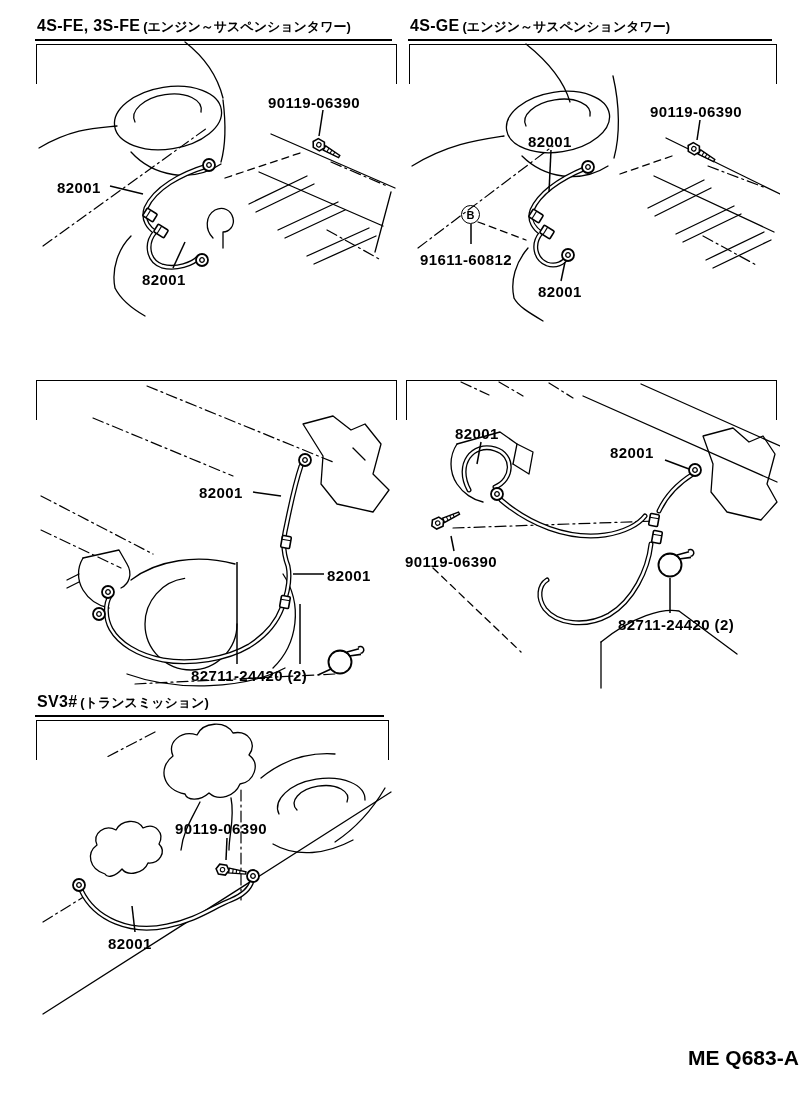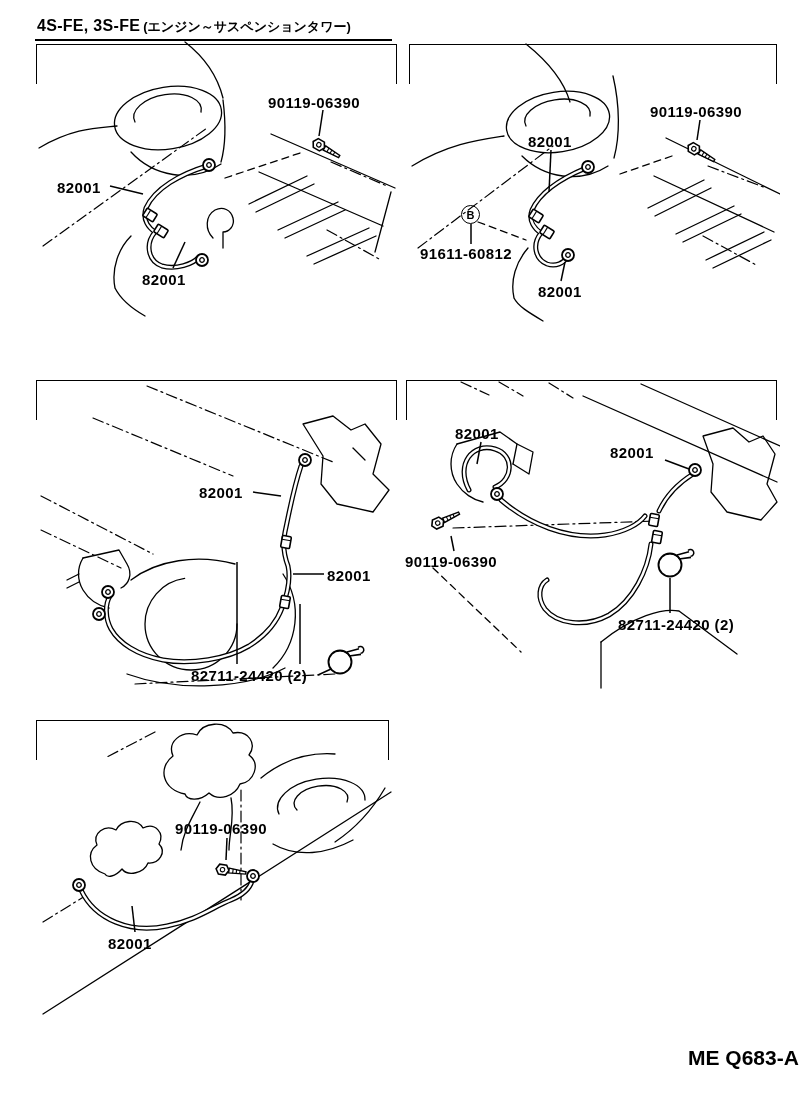--- a/index.html
+++ b/index.html
@@ -115,20 +115,23 @@
         <path d="M138,252 L 150,226"></path>
         <path d="M288,94 L 284,120"></path>
       </g>
     </svg>
     <div class="part-label" style="left:233px; top:78px;">90119-06390</div>
     <div class="part-label" style="left:22px;  top:163px;">82001</div>
     <div class="part-label" style="left:107px; top:255px;">82001</div>
   </div>
 
   <div class="panel" style="left:408px; top:16px; width:372px; height:334px;">
+    <div class="panel-header">
+      <span class="model">4S-GE</span><span class="scope">(エンジン～サスペンションタワー)</span>
+    </div>
     <div class="panel-frame"></div>
     <svg class="panel-art" viewBox="0 0 372 334">
       <g class="sketch">
         <path d="M4,150 C 40,128 70,124 96,120"></path>
         <path d="M118,28 C 138,44 155,62 162,86"></path>
         <ellipse cx="150" cy="106" rx="52" ry="30" transform="rotate(-9 150 106)"></ellipse>
         <path d="M118,110 a 33,18 -9 1 1 64,-10"></path>
         <path d="M205,60 C 212,90 212,120 206,142"></path>
         <path d="M114,140 C 136,162 172,168 200,150"></path>
         <path d="M120,232 C 108,246 102,264 106,282 M 135,305 C 120,296 110,290 106,282"></path>
@@ -158,21 +161,21 @@
       <g class="leader">
         <path d="M143,134 L 141,176"></path>
         <path d="M292,104 L 289,124"></path>
         <path d="M63,208 L 63,228"></path>
         <path d="M153,265 L 157,246"></path>
       </g>
     </svg>
     <div class="part-label" style="left:120px; top:117px;">82001</div>
     <div class="part-label" style="left:242px; top:87px;">90119-06390</div>
     <div class="b-callout" style="left:53px; top:189px;">B</div>
-    <div class="part-label" style="left:12px;  top:229px;">91611-60812</div>
+    <div class="part-label" style="left:12px;  top:235px;">91611-60812</div>
     <div class="part-label" style="left:130px; top:267px;">82001</div>
   </div>
 
   <div class="panel" style="left:35px; top:352px; width:365px; height:340px;">
     <div class="panel-frame"></div>
     <svg class="panel-art" viewBox="0 0 365 340">
       <g class="dashdot">
         <path d="M112,34 L 298,110"></path>
         <path d="M58,66 L 198,124"></path>
         <path d="M6,144 L 118,202"></path>
@@ -258,20 +261,23 @@
         <path d="M265,226 L 265,261"></path>
       </g>
     </svg>
     <div class="part-label" style="left:50px;  top:73px;">82001</div>
     <div class="part-label" style="left:205px; top:92px;">82001</div>
     <div class="part-label" style="left:0px;   top:201px;">90119-06390</div>
     <div class="part-label" style="left:213px; top:264px;">82711-24420 (2)</div>
   </div>
 
   <div class="panel" style="left:35px; top:692px; width:357px; height:352px;">
+    <div class="panel-header">
+      <span class="model">SV3#</span><span class="scope">(トランスミッション)</span>
+    </div>
     <div class="panel-frame"></div>
     <svg class="panel-art" viewBox="0 0 357 352">
       <g class="sketch">
         <path d="M150,102 C 128,98 122,76 138,64 C 132,50 146,38 162,43 C 168,30 190,28 198,41 C 214,38 222,52 214,63 C 226,72 219,90 205,92 C 200,104 184,110 174,101 C 164,110 152,108 150,102 Z"></path>
         <path d="M165,110 C 156,128 148,140 146,158"></path>
         <path d="M196,106 C 200,126 194,142 194,158"></path>
         <path d="M70,182 C 54,177 51,161 62,153 C 57,141 70,132 81,138 C 86,128 102,126 108,136 C 120,130 130,141 124,152 C 132,160 124,172 113,171 C 109,181 93,185 87,177 C 80,185 72,186 70,182 Z"></path>
         <path d="M244,122 a 44,25 -8 1 1 86,-14"></path>
         <path d="M262,118 a 27,15 -8 1 1 50,-8"></path>
         <path d="M226,86 C 248,68 272,60 300,62"></path>

